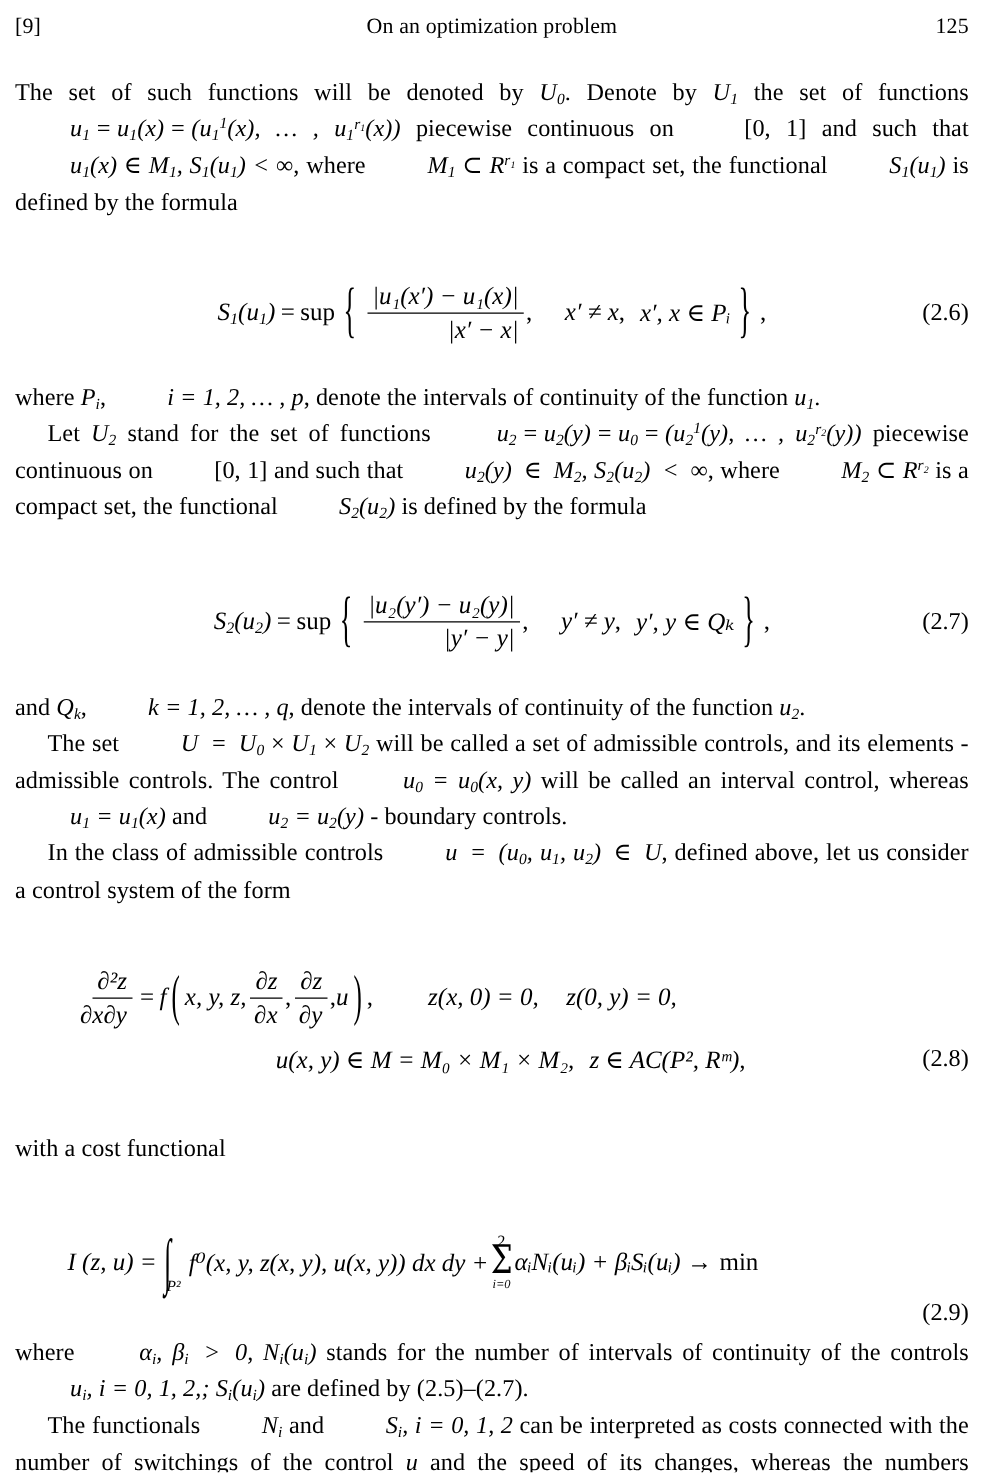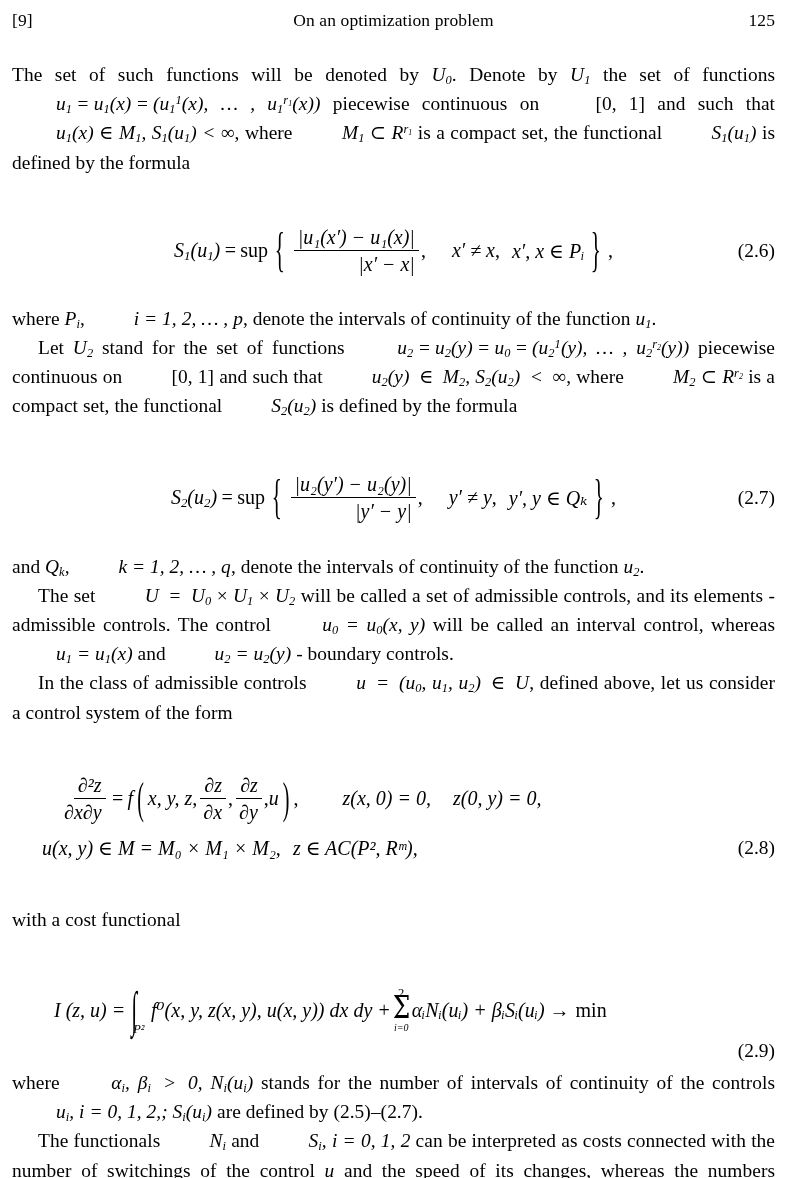--- a/index.html
+++ b/index.html
@@ -180,20 +180,21 @@
     padding-left: 46px;
     font-size: 20px;
     font-style: italic;
     white-space: nowrap;
     height: 64px;
   }
   .eq28-line2 {
     position: relative;
     display: flex;
     align-items: center;
+    justify-content: center;
     font-size: 20px;
     font-style: italic;
     white-space: nowrap;
     height: 34px;
     padding-left: 30px;
   }
   .eq29-line1 {
     display: flex;
     align-items: center;
     justify-content: flex-start;

